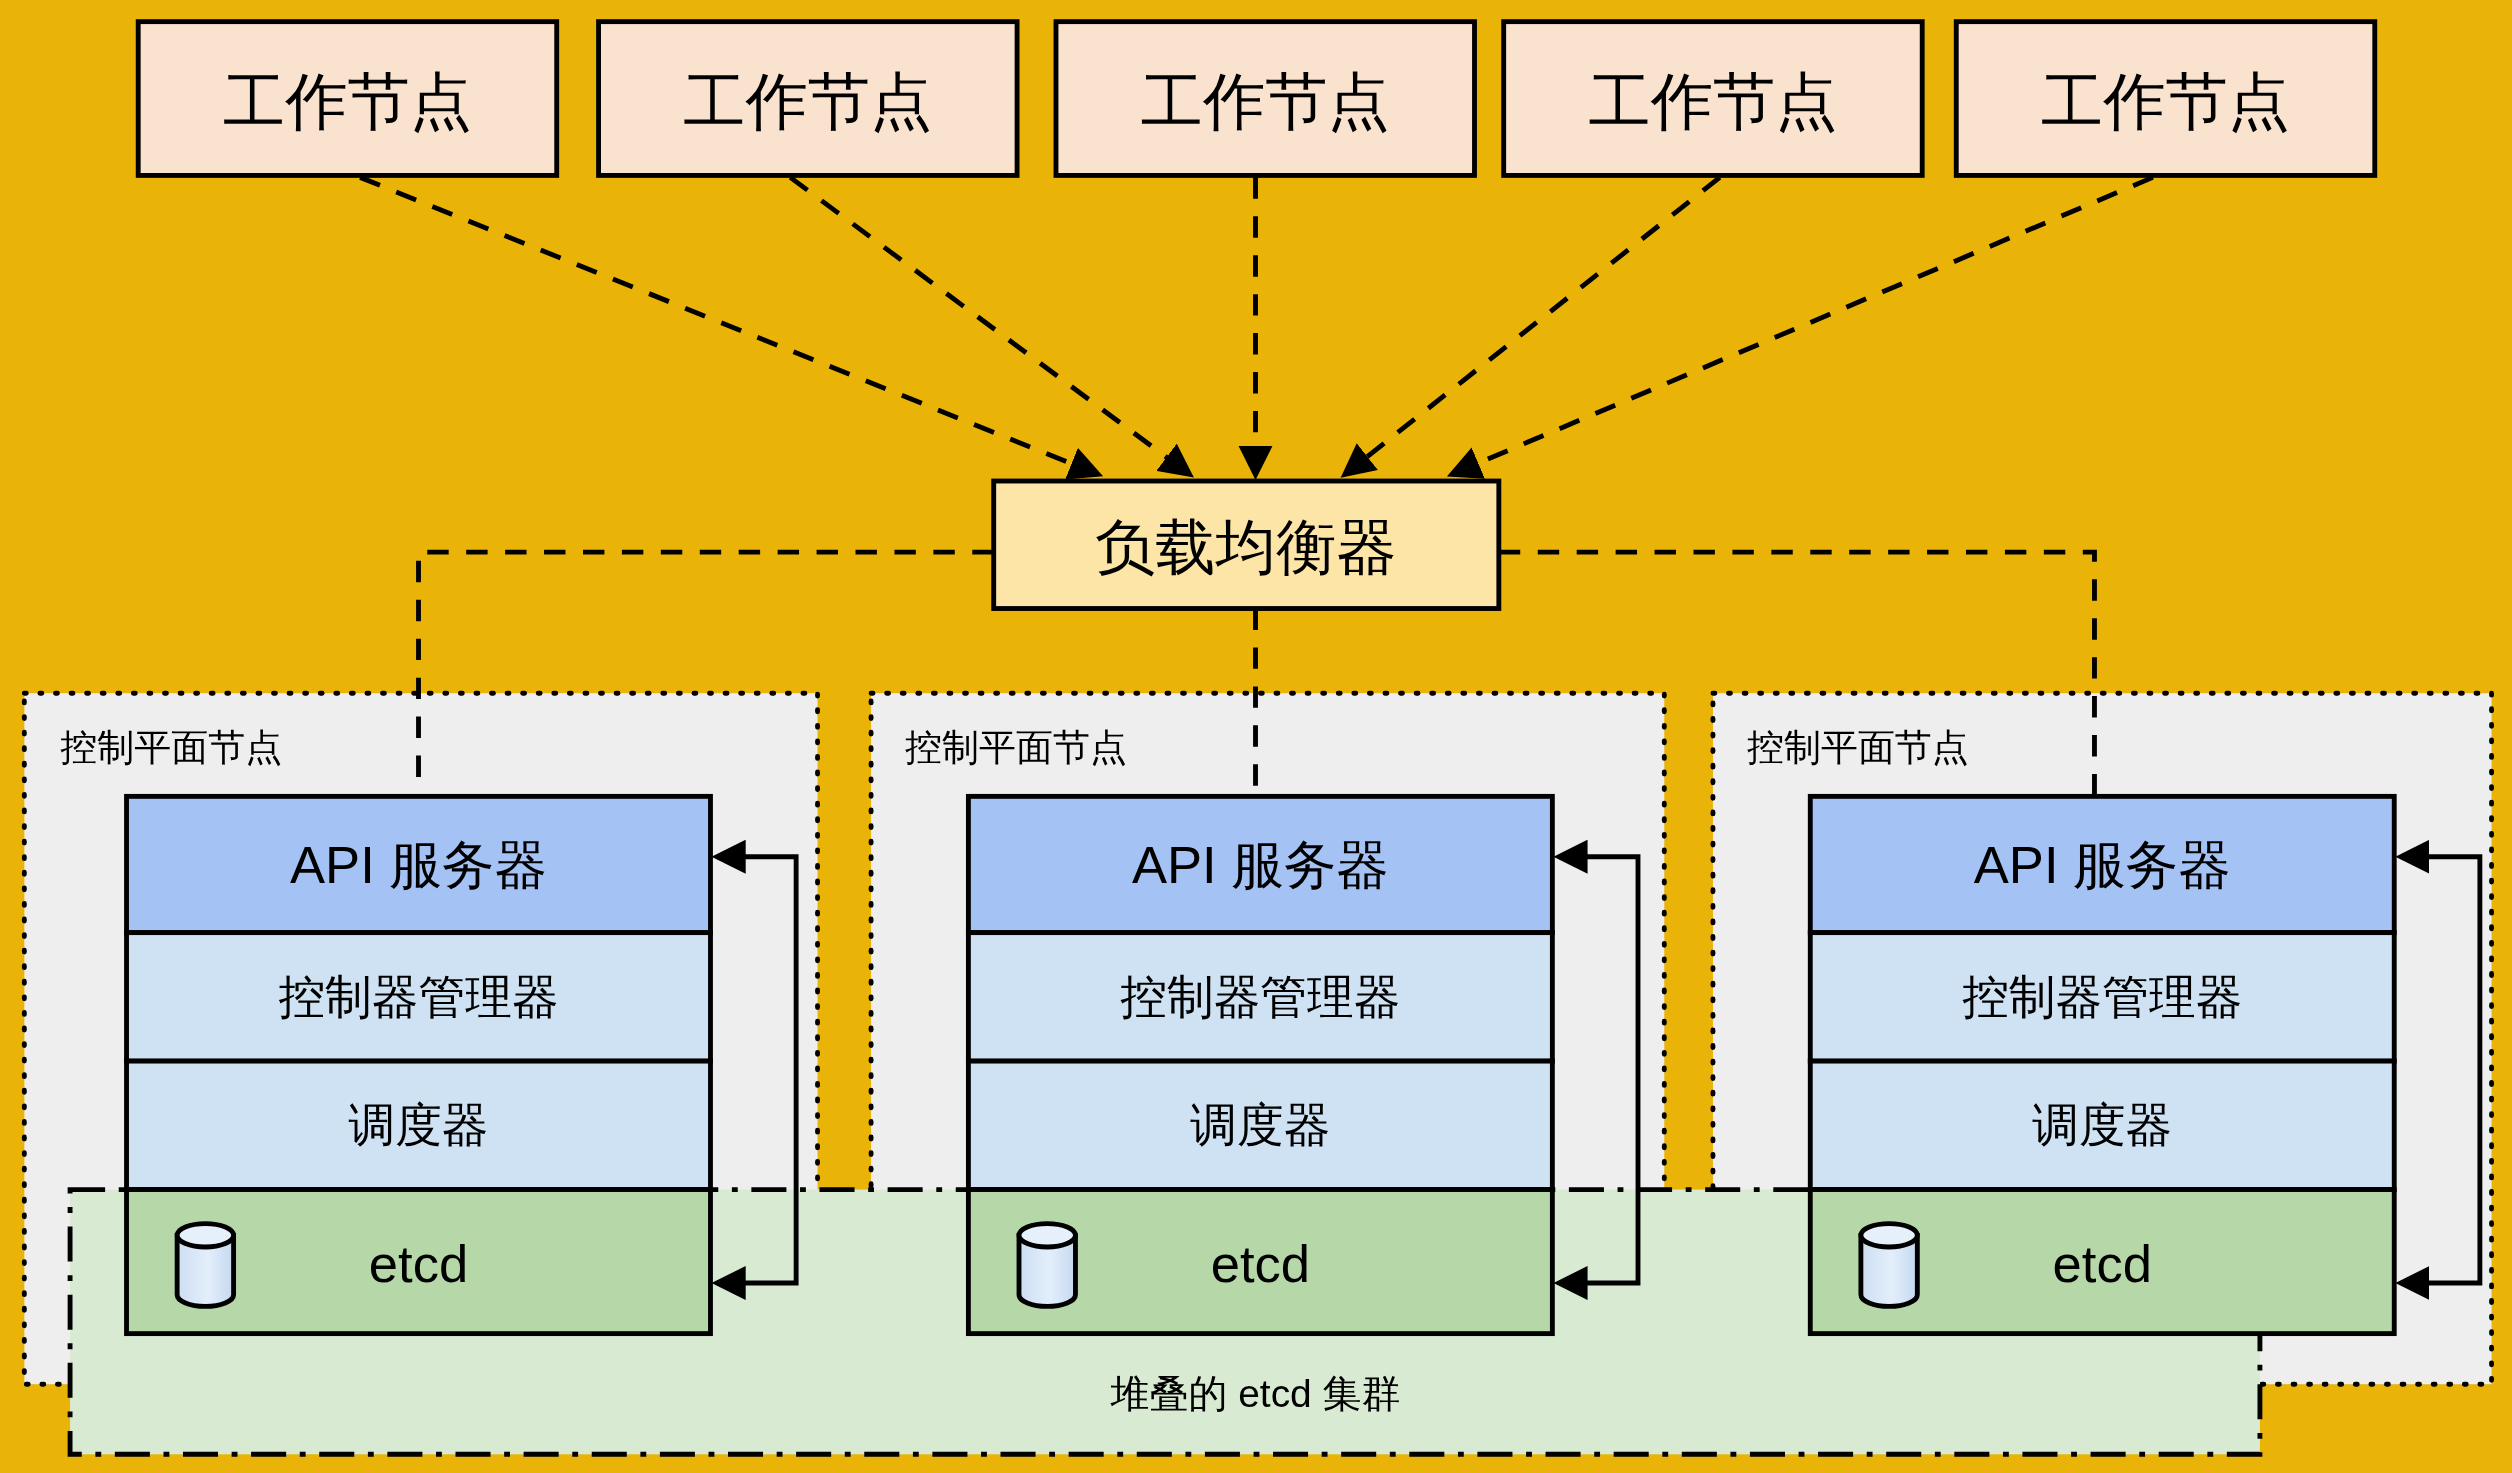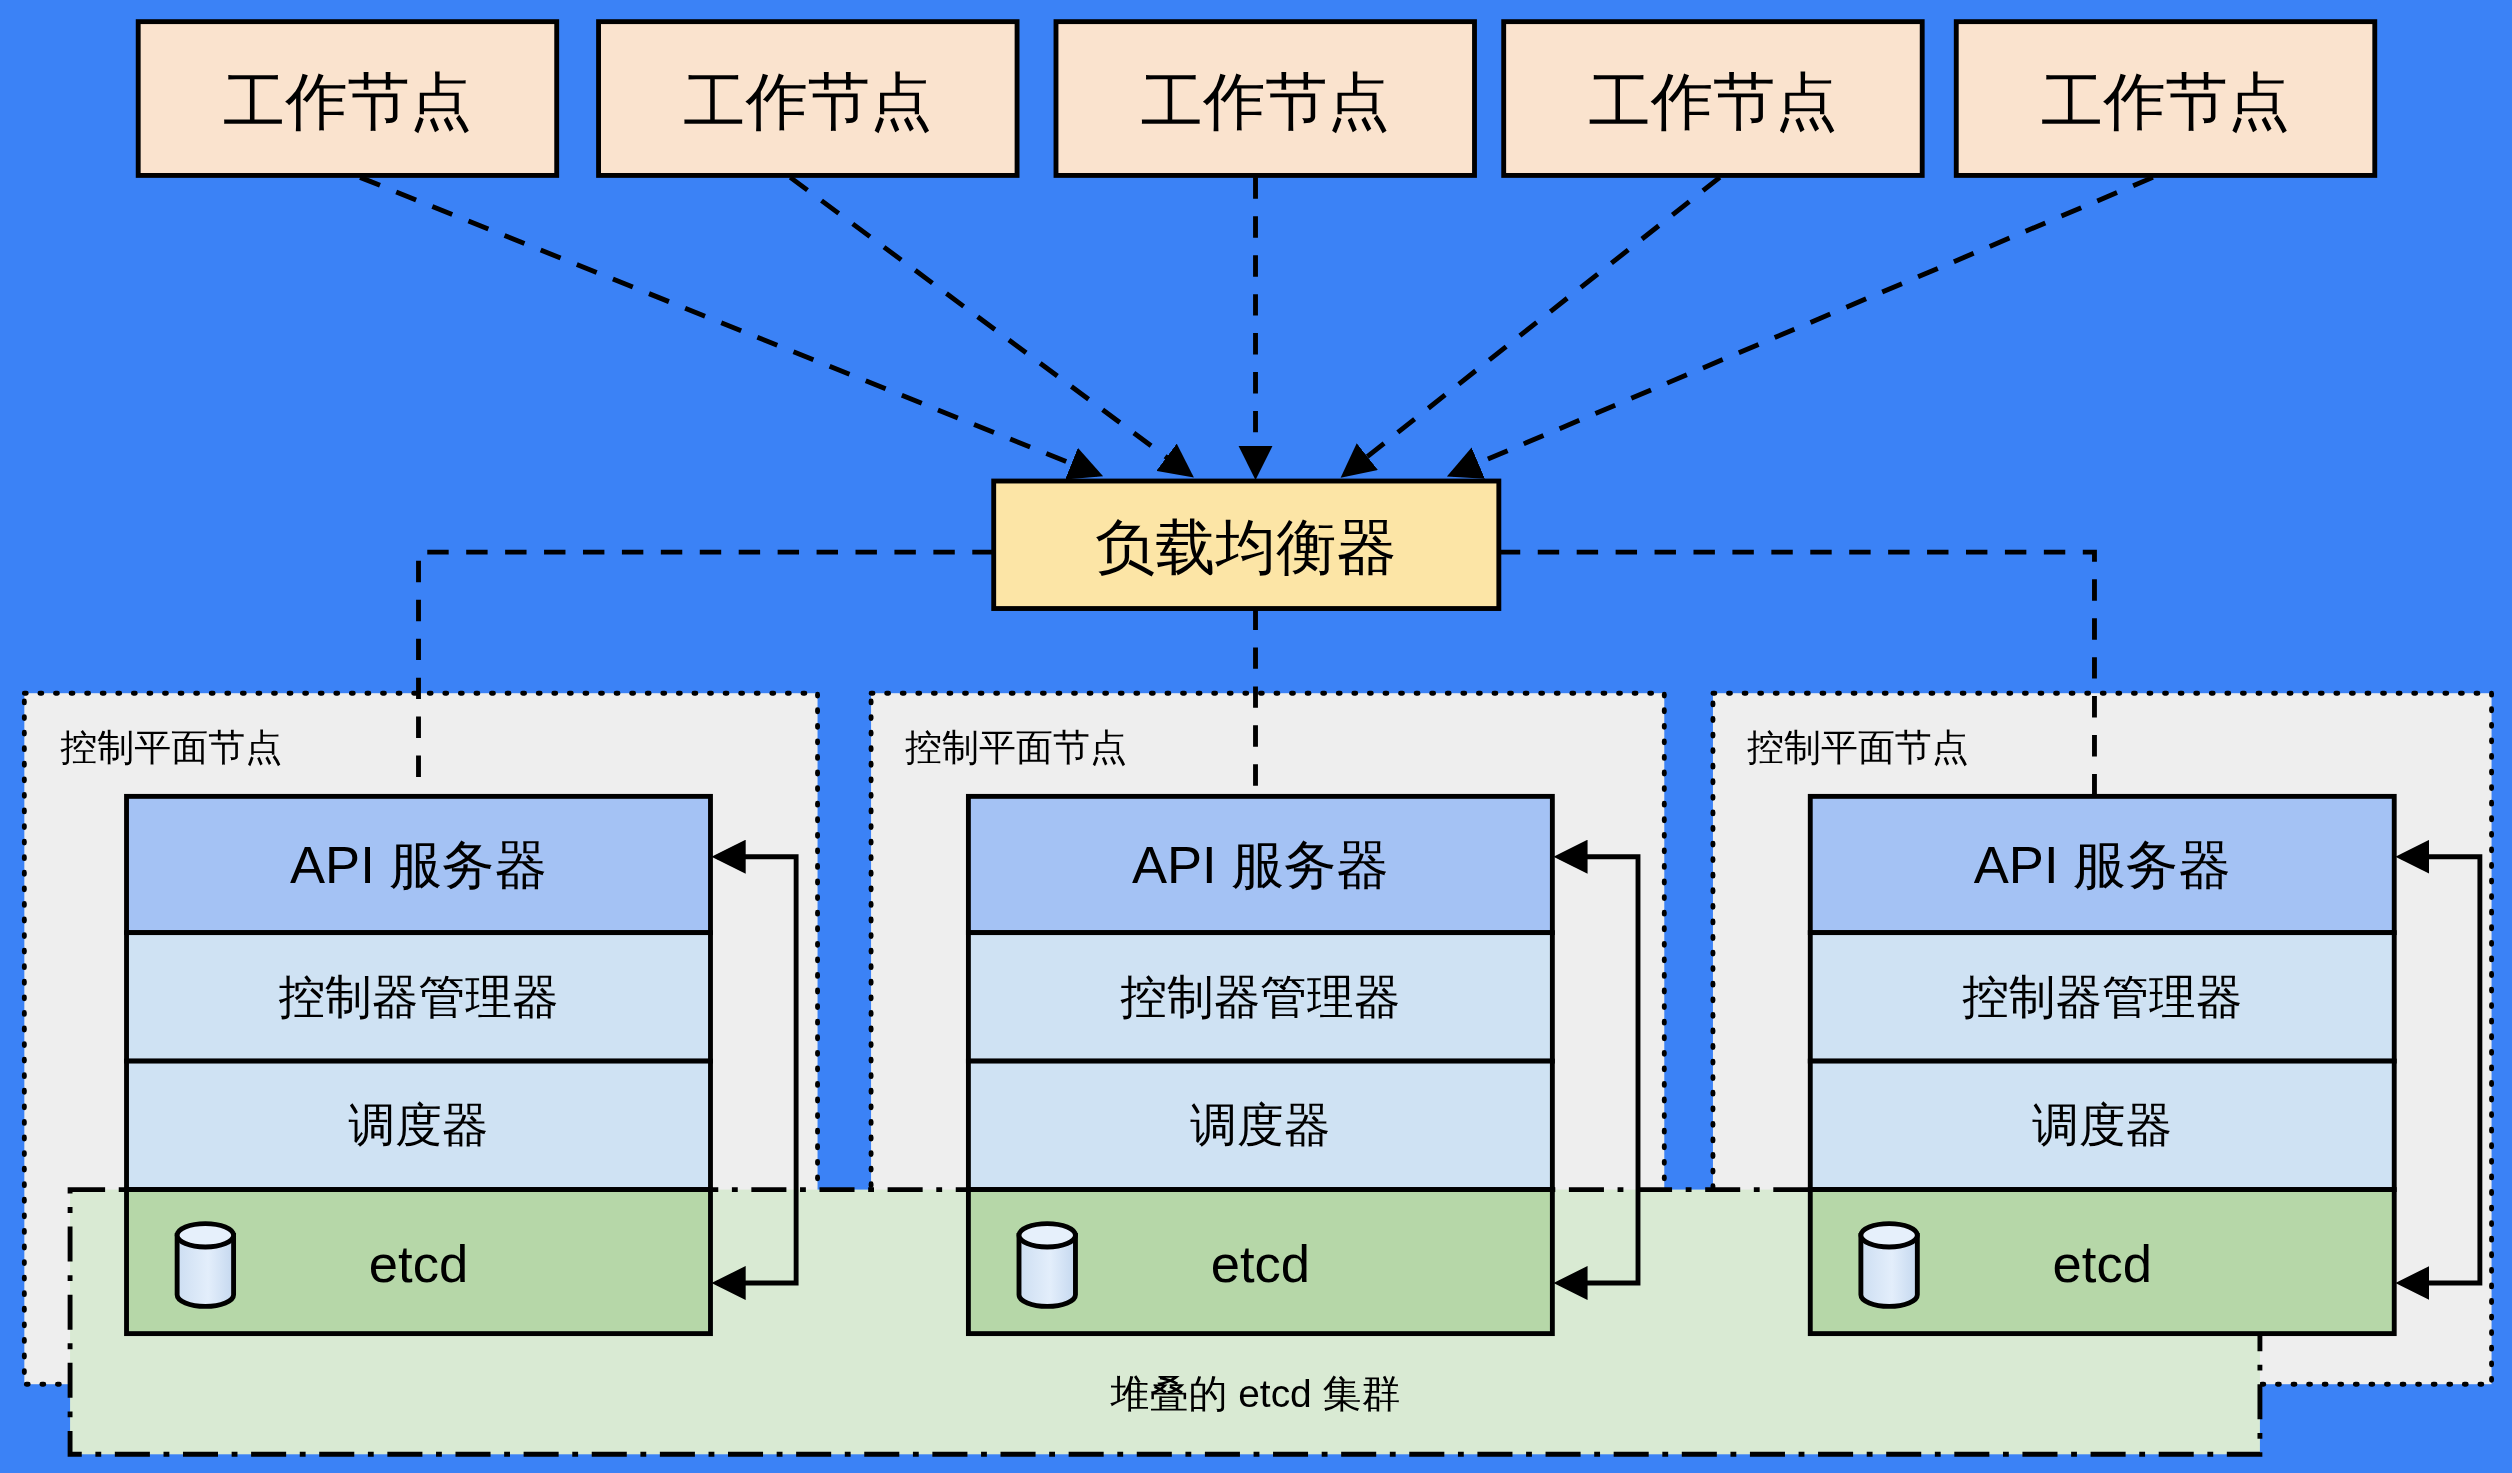--- a/index.html
+++ b/index.html
@@ -7,21 +7,21 @@
     padding: 0;
     background: #ffffff;
   }
   body {
     font-family: "Liberation Sans", "DejaVu Sans", sans-serif;
   }
   #canvas {
     position: relative;
     width: 2512px;
     height: 1474px;
-    background: #3b82f6;
+    background: #eab308;
     overflow: hidden;
   }
   svg.diagram {
     position: absolute;
     top: 0;
     left: 0;
     width: 2512px;
     height: 1474px;
   }
   .node-text {

